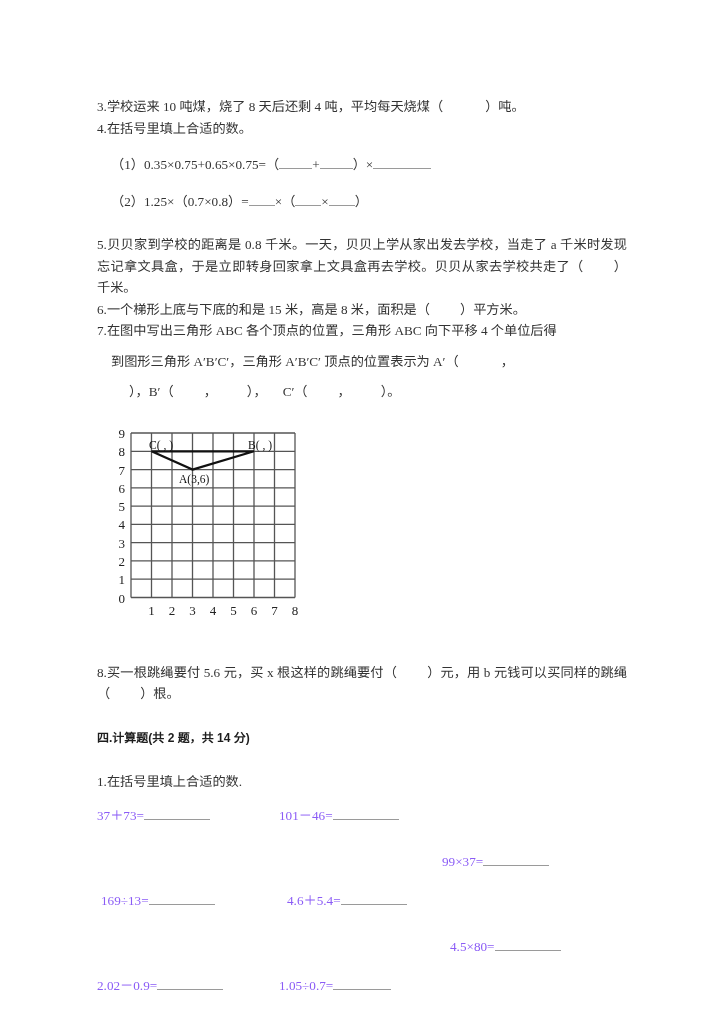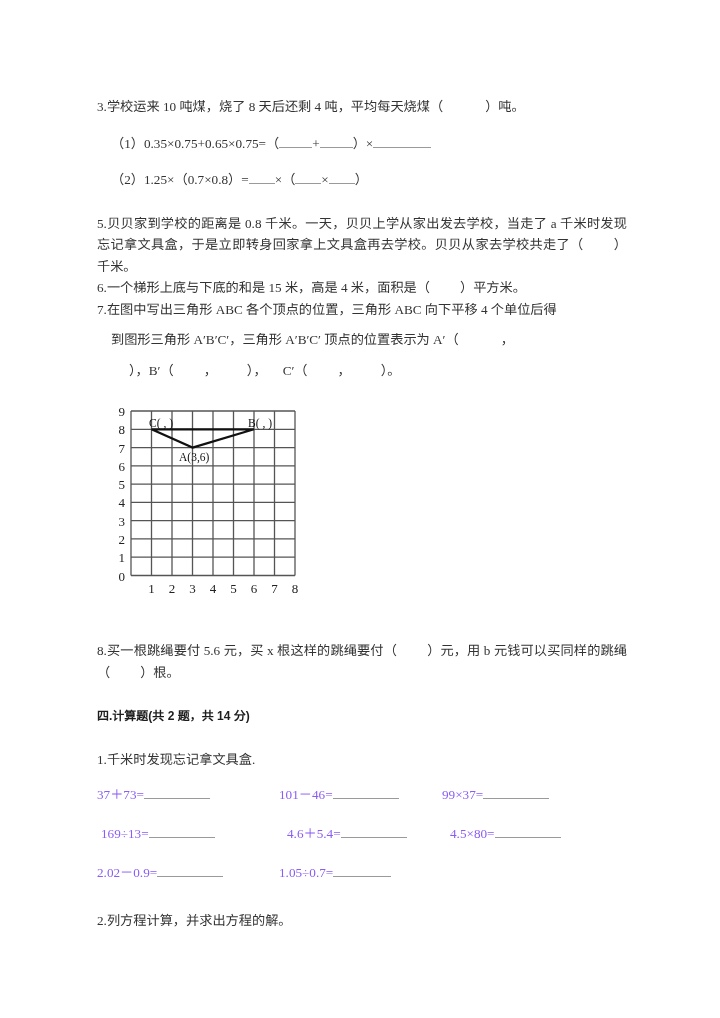--- a/index.html
+++ b/index.html
@@ -72,21 +72,21 @@
     display: flex;
     font-size: 13.2px;
     line-height: 30px;
     color: #8b5cf6;
   }
   .calc-cell {
     box-sizing: border-box;
   }
   .calc-cell.c1 { width: 182px; }
   .calc-cell.c2 { width: 163px; }
-  .calc-cell.c3 { width: 185px; }
+  .calc-cell.c3 { width: 185px; margin-top: 46px; }
   .calc-cell.pad1 { padding-left: 4px; }
   .calc-cell.pad2 { padding-left: 8px; }
 
   
   .figure-wrap {
     position: relative;
     width: 230px;
     height: 215px;
     margin-left: 8px;
   }
@@ -97,41 +97,44 @@
 </head>
 <body>
 
 <div class="page">
   <div class="content">
 
     <div class="q-block">
       <span>3.</span><span>学校运来 10 吨煤，烧了 8 天后还剩 4 吨，平均每天烧煤（</span><span class="paren-gap-lg"></span><span>）吨。</span>
     </div>
 
+    <div class="q-block">
+      <span>4.</span><span>在括号里填上合适的数。</span>
+    </div>
 
     <div class="spacer-md"></div>
 
     <div class="q-block indent-1">
       <span>（1）</span><span>0.35×0.75+0.65×0.75=（</span><span class="blank blank-sm"></span><span>+</span><span class="blank blank-sm"></span><span>）×</span><span class="blank blank-lg"></span>
     </div>
 
     <div class="spacer-md"></div>
 
     <div class="q-block indent-1">
       <span>（2）</span><span>1.25×（0.7×0.8）=</span><span class="blank blank-xs"></span><span>×（</span><span class="blank blank-xs"></span><span>×</span><span class="blank blank-xs"></span><span>）</span>
     </div>
 
     <div class="spacer-lg"></div>
 
     <div class="q-block">
       <span>5.</span><span>贝贝家到学校的距离是 0.8 千米。一天，贝贝上学从家出发去学校，当走了 a 千米时发现忘记拿文具盒，于是立即转身回家拿上文具盒再去学校。贝贝从家去学校共走了（</span><span class="paren-gap"></span><span>）千米。</span>
     </div>
 
     <div class="q-block">
-      <span>6.</span><span>一个梯形上底与下底的和是 15 米，高是 4 米，面积是（</span><span class="paren-gap"></span><span>）平方米。</span>
+      <span>6.</span><span>一个梯形上底与下底的和是 15 米，高是 8 米，面积是（</span><span class="paren-gap"></span><span>）平方米。</span>
     </div>
 
     <div class="q-block">
       <span>7.</span><span>在图中写出三角形 ABC 各个顶点的位置，三角形 ABC 向下平移 4 个单位后得</span>
     </div>
 
     <div class="spacer-sm"></div>
 
     <div class="q-block indent-1">
       <span>到图形三角形 A′B′C′，三角形 A′B′C′ 顶点的位置表示为 A′（</span><span class="paren-gap-lg"></span><span>，</span>
@@ -214,21 +217,21 @@
       <span>8.</span><span>买一根跳绳要付 5.6 元，买 x 根这样的跳绳要付（</span><span class="paren-gap"></span><span>）元，用 b 元钱可以买同样的跳绳（</span><span class="paren-gap"></span><span>）根。</span>
     </div>
 
     <div class="spacer-lg"></div>
 
     <div class="section-head">四.计算题(共 2 题，共 14 分)</div>
 
     <div class="spacer-lg"></div>
 
     <div class="q-block">
-      <span>1.</span><span>千米时发现忘记拿文具盒.</span>
+      <span>1.</span><span>在括号里填上合适的数.</span>
     </div>
 
     <div class="spacer-sm"></div>
 
     <div class="calc-row">
       <div class="calc-cell c1"><span>37＋73=</span><span class="blank blank-xl"></span></div>
       <div class="calc-cell c2"><span>101－46=</span><span class="blank blank-xl"></span></div>
       <div class="calc-cell c3"><span>99×37=</span><span class="blank blank-xl"></span></div>
     </div>
 

